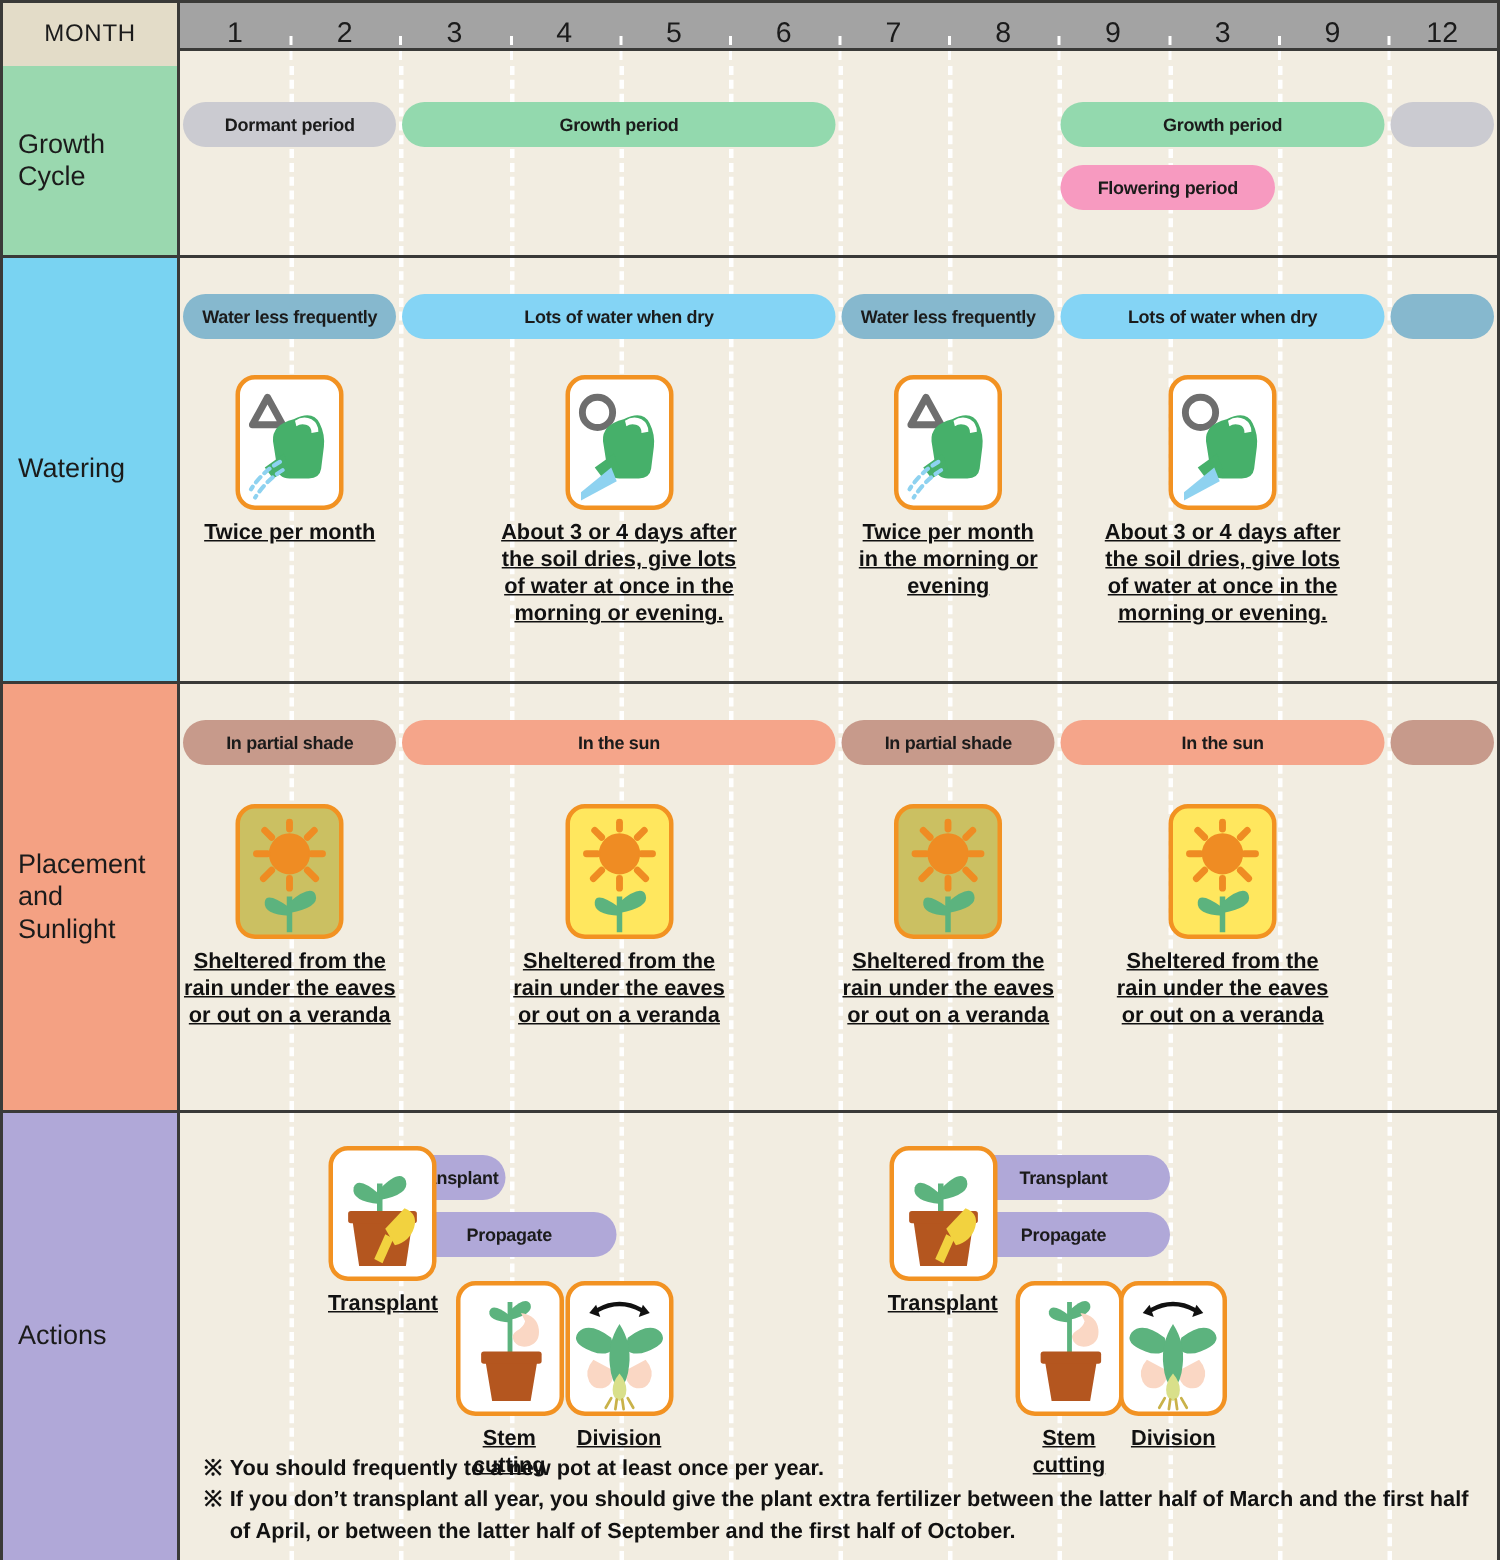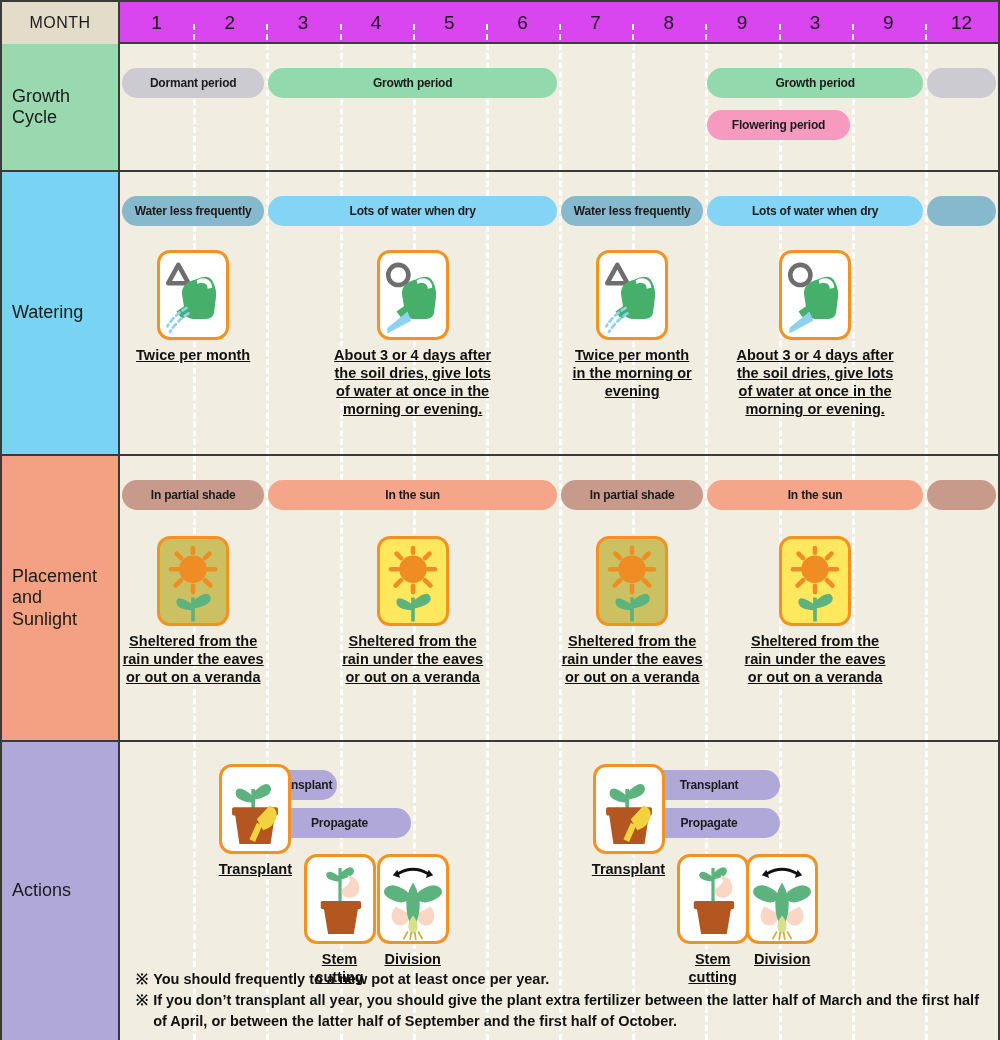--- a/index.html
+++ b/index.html
@@ -17,22 +17,22 @@
 
   
   .table {
     position: absolute; inset: 0;
     border: 2px solid #3a3a38;
     background: #f2ede1;
   }
 
   
   .hdr {
-    position: absolute; left: 0; top: 0; right: 0; height: 42px;
-    background: #d946ef;
+    position: absolute; left: 0; top: 0; right: 0; height: 32px;
+    background: #a3a3a3;
     border-bottom: 2px solid #3a3a38;
   }
   .hdr-label {
     position: absolute; left: 0; top: 0; width: 118px; height: 42px;
     background: #e3dcc8;
     border-right: 2px solid #3a3a38;
     display: flex; align-items: center; justify-content: center;
     font-size: 16px; color: #1b1b1b; letter-spacing: .5px;
   }
   .months {

